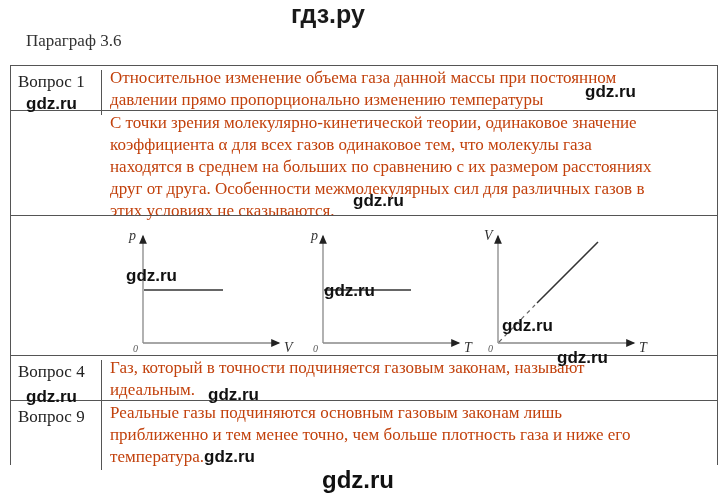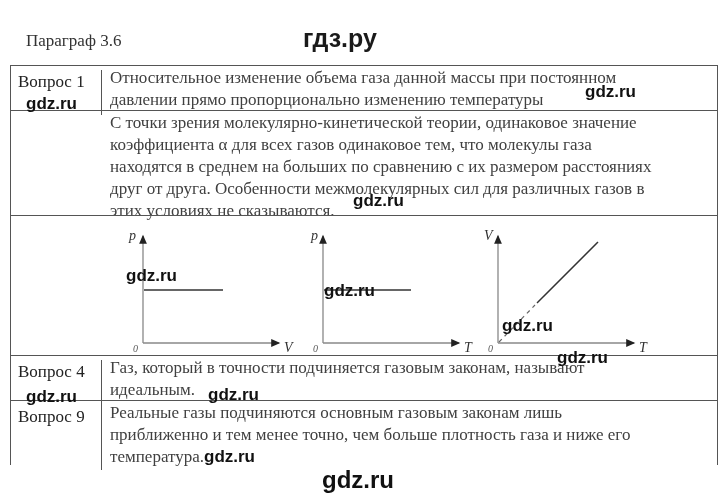--- a/index.html
+++ b/index.html
@@ -1,25 +1,25 @@
 <!DOCTYPE html>
 <html><head>
 <meta charset="utf-8">
 <style>
   html, body { margin:0; padding:0; background:#fff; }
   body { width:720px; height:495px; position:relative; overflow:hidden; color:#222; }
-  .site-title { position:absolute; left:12px; width:656px; top:0px; text-align:center;
-    font-family:"Liberation Sans", sans-serif; font-weight:bold; font-size:25px; color:#1a1a1a;margin-top:24px; }
+  .site-title { position:absolute; left:0; width:656px; top:0px; text-align:center;
+    font-family:"Liberation Sans", sans-serif; font-weight:bold; font-size:25px; color:#1a1a1a; }
   .para-title { position:absolute; left:26px; top:31px; font-family:"Liberation Serif", serif; font-size:17px; color:#333; }
   .tbl { position:absolute; left:10px; top:65px; width:706px; border-left:1.5px solid #555; border-right:1.5px solid #555; }
   .row { position:absolute; left:0; width:706px; border-top:1.5px solid #555; }
   .qcell { position:absolute; left:0; top:4px; width:91px; height:100%; border-right:1.5px solid #555;
     font-family:"Liberation Serif", serif; font-size:17px; padding-left:7px; box-sizing:border-box; line-height:22px; padding-top:1px; }
   .acell { position:absolute; left:93px; top:0; right:0; height:100%;
-    font-family:"Liberation Serif", serif; font-size:17px; padding-left:6px; line-height:22px; padding-top:1px; color:#404040; }
+    font-family:"Liberation Serif", serif; font-size:17px; padding-left:6px; line-height:22px; padding-top:1px; color:#c2410c; }
   .wm { position:absolute; font-family:"Liberation Sans", sans-serif; font-weight:bold; font-size:17px; color:#111; }
   .wm-big { font-size:24px; }
   svg text { font-family:"Liberation Serif", serif; font-style:italic; }
 </style>
 </head>
 <body>
 
 <div class="site-title">гдз.ру</div>
 <div class="para-title">Параграф 3.6</div>
 

